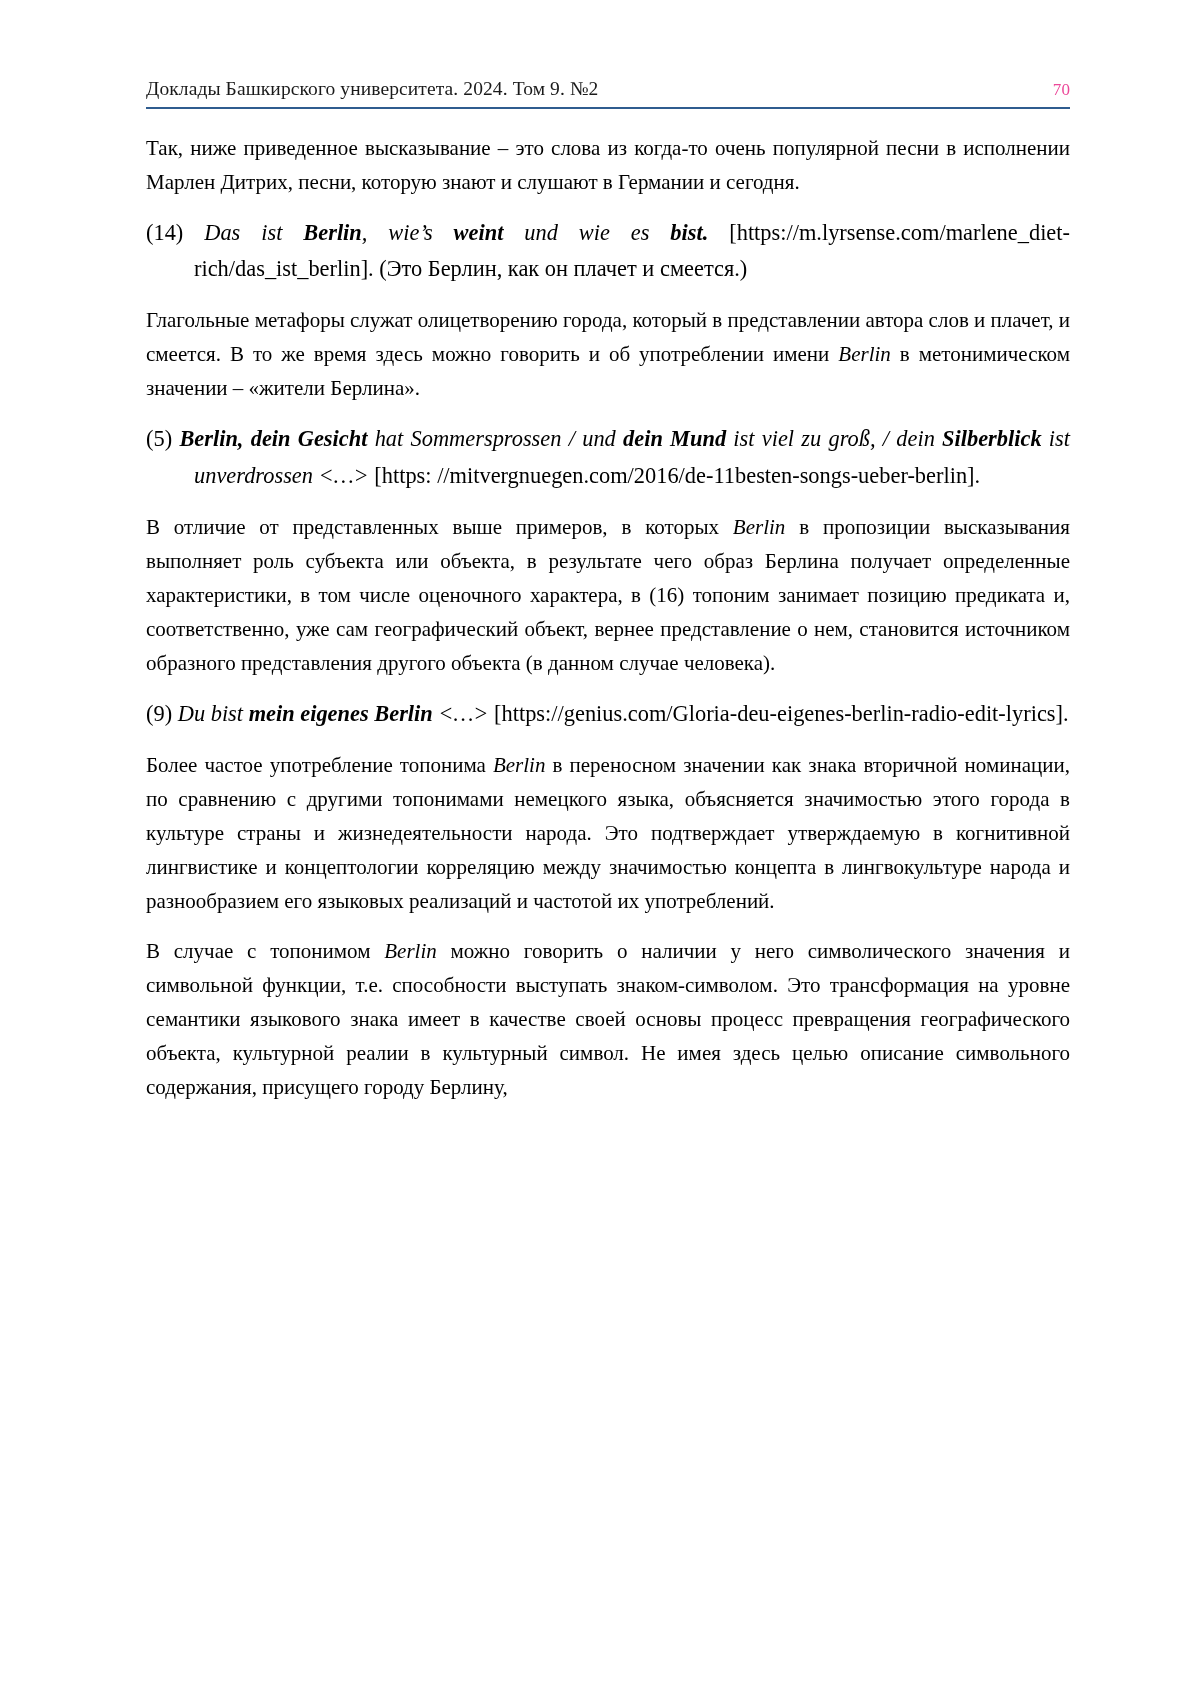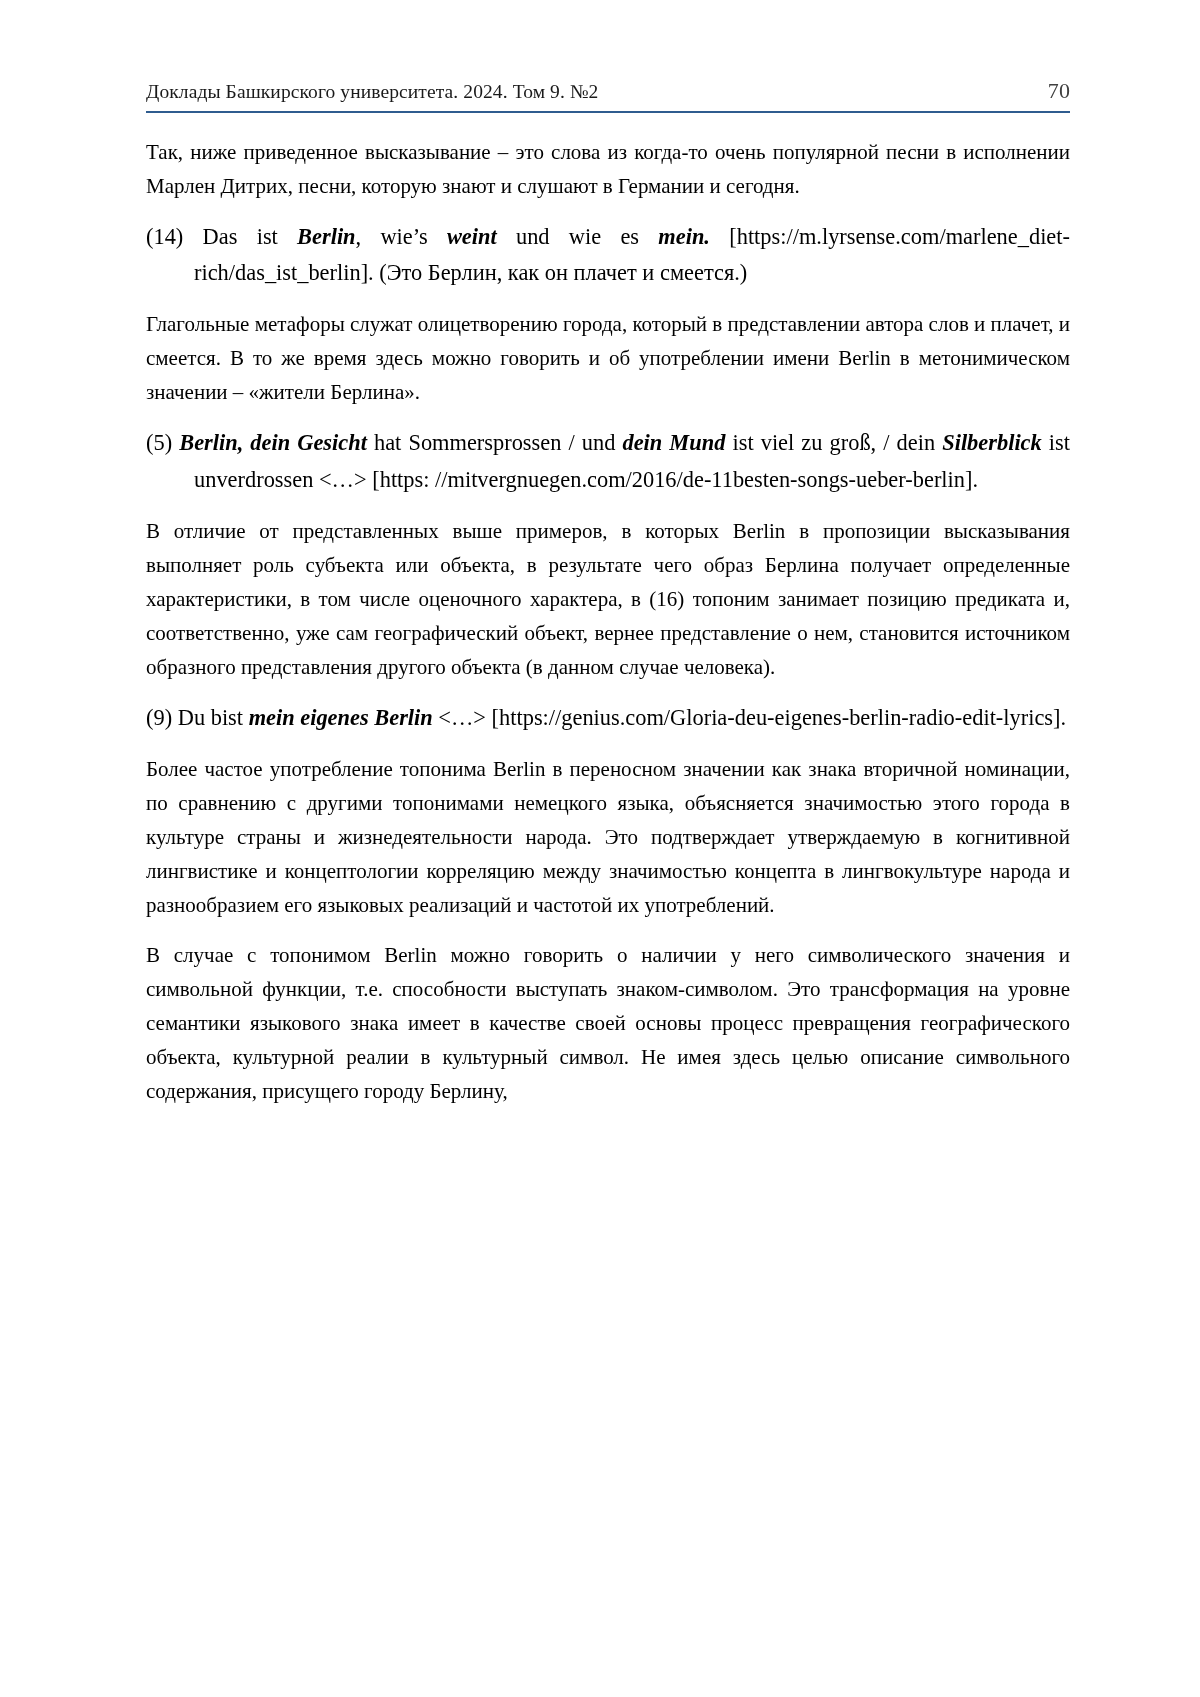--- a/index.html
+++ b/index.html
@@ -30,22 +30,22 @@
     justify-content: space-between;
     font-size: 19.5px;
     letter-spacing: 0.1px;
     color: #1a1a1a;
     padding-bottom: 7px;
   }
   .runhead .journal {
     font-family: "Liberation Serif", serif;
   }
   .runhead .pageno {
-    font-size: 22px;
-    color: #404040;
+    font-size: 17px;
+    color: #ec4899;
   }
   .rule {
     height: 1.6px;
     background: #2f5c8f;
     width: 100%;
     margin-bottom: 22px;
   }
   
   p.para {
     font-size: 21px;
@@ -56,40 +56,40 @@
     hyphens: manual;
   }
   p.example {
     font-size: 22.4px;
     line-height: 1.62;
     text-align: justify;
     margin: 0 0 16px 0;
     padding-left: 48px;
     text-indent: -48px;
   }
-  .it { }
+  .it { font-style: italic; }
   .bi { font-style: italic; font-weight: bold; }
 </style>
 </head>
 <body>
 
 <div class="page">
   <div class="content">
 
     <div class="runhead">
       <span class="journal">Доклады Башкирского университета. 2024. Том 9. №2</span>
       <span class="pageno">70</span>
     </div>
     <div class="rule"></div>
 
     <p class="para">Так, ниже приведенное высказывание – это слова из когда-то очень популярной песни в исполнении Марлен Дитрих, песни, которую знают и слушают в Германии и сегодня.</p>
 
     <p class="example">
       <span>(14)</span>
-      <span class="it">Das ist </span><span class="bi">Berlin</span><span class="it">, wie’s </span><span class="bi">weint</span><span class="it"> und wie es </span><span class="bi">mein.</span><span> [https://m.lyrsense.com/marlene_diet-rich/das_ist_berlin]. (Это Берлин, как он плачет и смеется.)</span>
+      <span class="it">Das ist </span><span class="bi">Berlin</span><span class="it">, wie’s </span><span class="bi">weint</span><span class="it"> und wie es </span><span class="bi">bist.</span><span> [https://m.lyrsense.com/marlene_diet-rich/das_ist_berlin]. (Это Берлин, как он плачет и смеется.)</span>
     </p>
 
     <p class="para">
       <span>Глагольные метафоры служат олицетворению города, который в представлении автора слов и плачет, и смеется. В то же время здесь можно говорить и об употреблении имени </span><span class="it">Berlin</span><span> в метонимическом значении – «жители Берлина».</span>
     </p>
 
 
     <p class="example">
       <span>(5)</span>
       <span class="bi">Berlin, dein Gesicht</span><span class="it"> hat Sommersprossen / und </span><span class="bi">dein Mund</span><span class="it"> ist viel zu groß, / dein </span><span class="bi">Silberblick</span><span class="it"> ist unverdrossen &lt;…&gt;</span><span> [https: //mitvergnuegen.com/2016/de-11besten-songs-ueber-berlin].</span>

